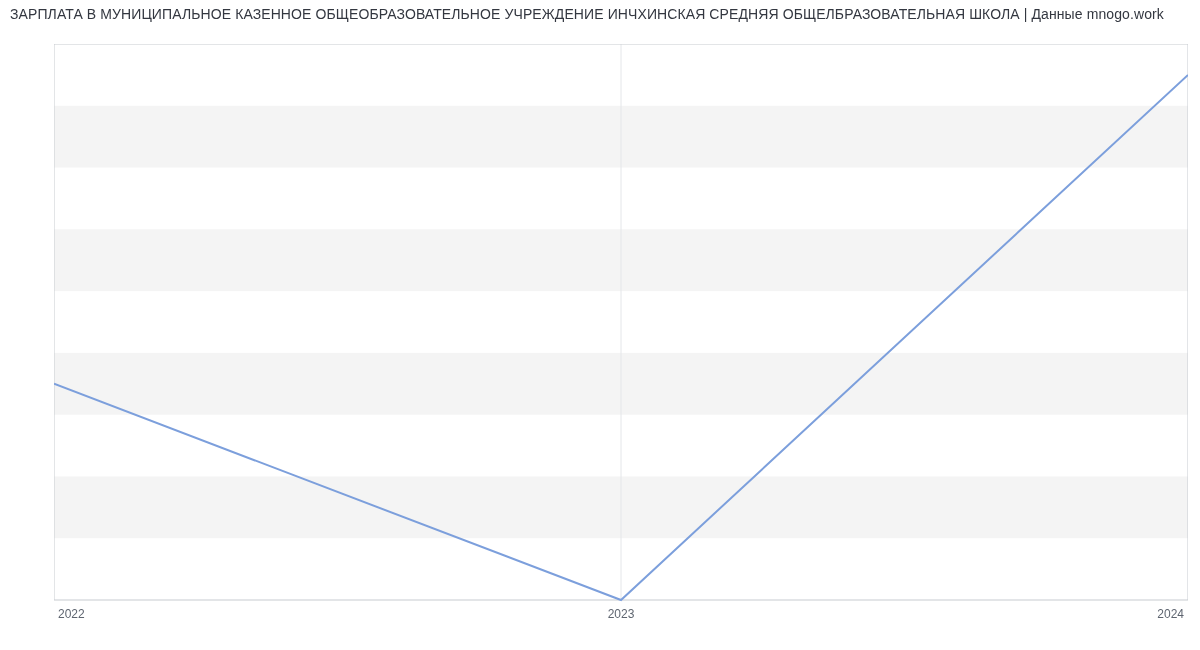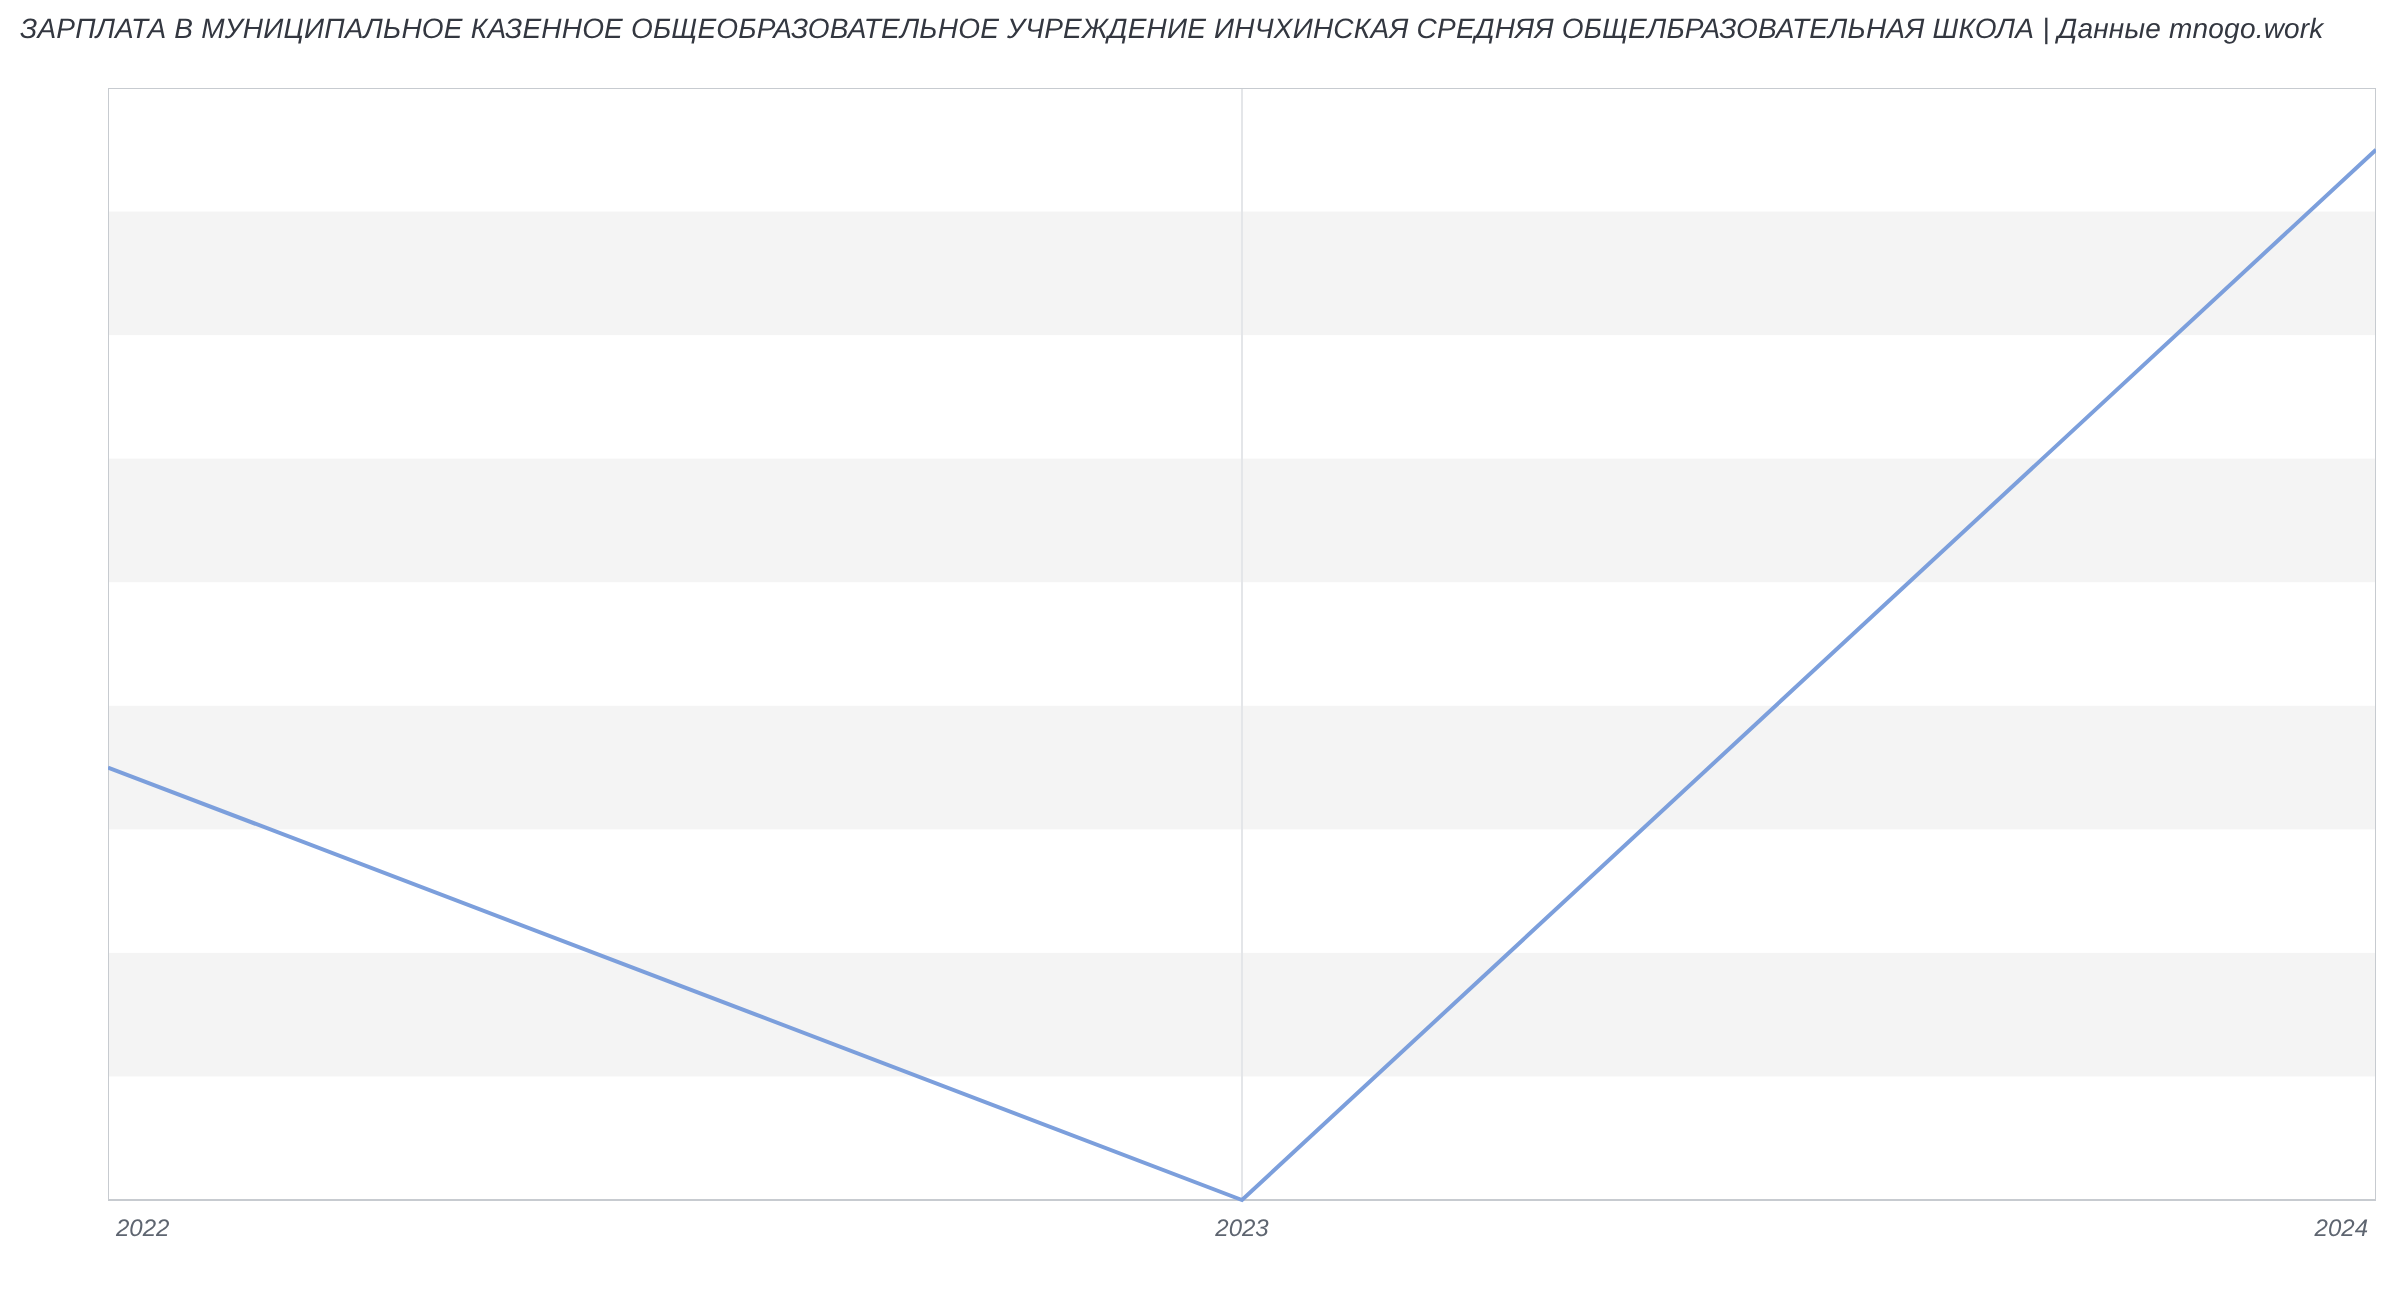--- a/index.html
+++ b/index.html
@@ -9,21 +9,20 @@
     height: 650px;
     background: #ffffff;
     font-family: "Helvetica Neue", Helvetica, Arial, sans-serif;
     font-size: 12px;
     color: #333740;
   }
   .container {
     position: relative;
     width: 984px;
     height: 650px;
-    font-style: italic;
   }
   .title {
     position: absolute;
     top: 6px;
     left: 10px;
     right: 0;
     font-size: 14px;
     color: #333740;
     white-space: nowrap;
     letter-spacing: 0.1px;

